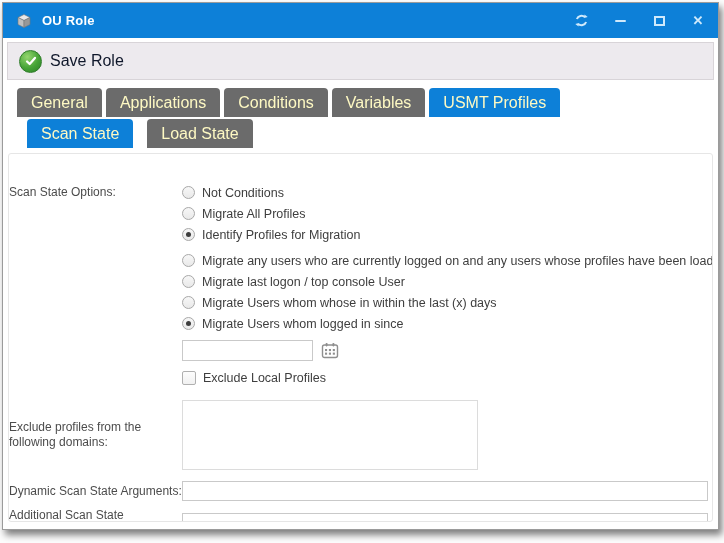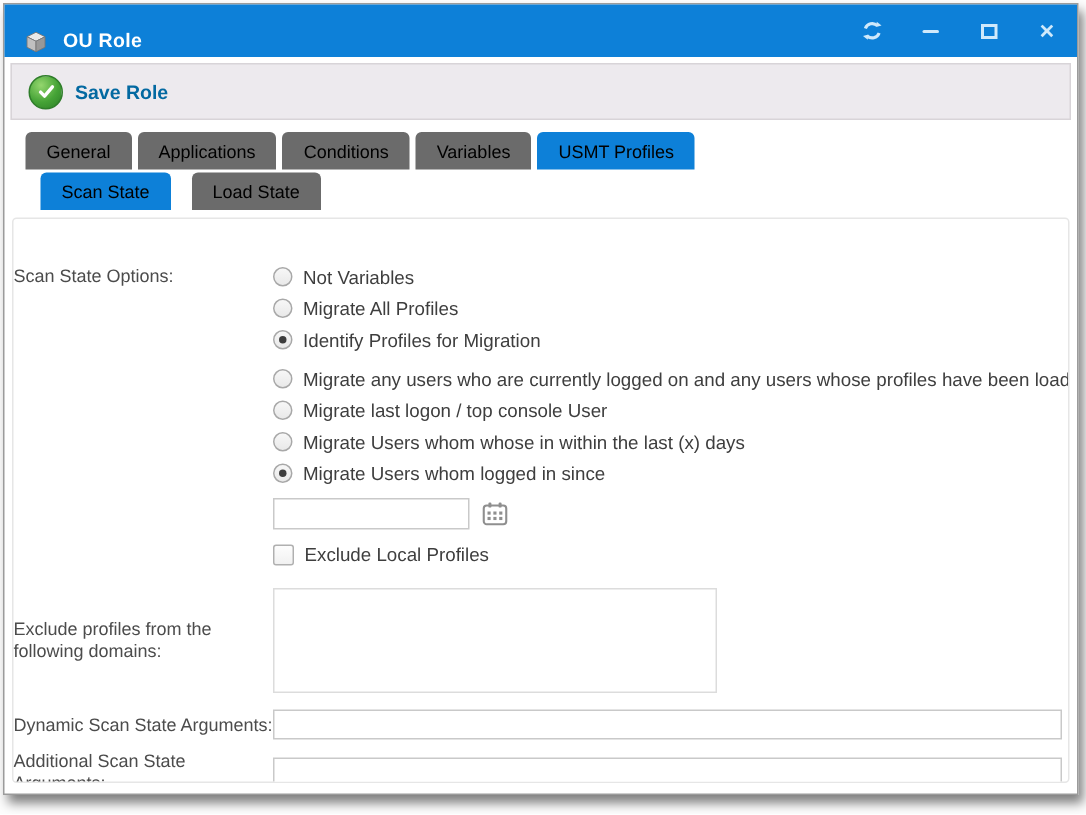--- a/index.html
+++ b/index.html
@@ -10,22 +10,22 @@
   
   .window {
     position:absolute; left:2px; top:2px; width:717px; height:528px;
     background:#ffffff; border:1px solid #9b9b9b;
     box-shadow:3px 5px 7px rgba(0,0,0,.5);
     display:flex; flex-direction:column;
   }
 
   
   .titlebar {
-    height:35px; background:#0d80d8; display:flex; 
-    padding:16px 12px; flex-shrink:0;
+    height:35px; background:#0d80d8; display:flex; align-items:center;
+    padding:0 12px; flex-shrink:0;
   }
   .app-icon { width:18px; height:18px; margin-right:9px; display:inline-flex; }
   .title { color:#ffffff; font-size:13px; font-weight:bold; letter-spacing:.2px; }
   .win-controls { margin-left:auto; display:flex; align-items:center; gap:23px; }
   .wc { width:16px; height:16px; display:inline-flex; align-items:center;
         justify-content:center; cursor:pointer; }
   .wc-min { width:11px; height:2px; background:#cfe9fb; border-radius:1px; }
   .wc-max { width:11px; height:10px; border:2px solid #cfe9fb; }
   .wc-close { color:#cfe9fb; font-size:13px; font-weight:bold; line-height:1; }
 
@@ -35,26 +35,26 @@
     height:38px; border:1px solid #d8d4d8; background:#edeaee;
     display:flex; align-items:center; padding-left:11px; gap:22px;
   }
   .tb-btn { display:flex; align-items:center; gap:8px; cursor:pointer; }
   .tb-icon { width:23px; height:23px; border-radius:50%; display:inline-flex;
              align-items:center; justify-content:center; }
   .tb-icon.green { background:radial-gradient(circle at 35% 28%, #94d66e, #45a336 55%, #2c7f26);
                    border:1px solid #2f7d2a; }
   .tb-icon.red   { background:radial-gradient(circle at 35% 28%, #ef7163, #c42b1c 55%, #8e0f0f);
                    border:1px solid #8d1212; }
-  .tb-label { color:#0369a1; font-size:13px;font-weight:bold; }
+  .tb-label { color:#0f172a; font-size:16px; }
 
   
   .tabs { display:flex; gap:4px; padding:6px 0 0 14px; flex-shrink:0; }
   .tab {
-    background:#6b6b6b; color:#000000; font-size:12px; padding:6px 14px 5px;
+    background:#6b6b6b; color:#fef9c3; font-size:16px; padding:6px 14px 5px;
     border-radius:4px 4px 0 0; cursor:pointer; white-space:nowrap;
   }
   .tab.active { background:#0d80d8; }
   .subtabs { display:flex; gap:4px; padding:2px 0 0 14px; flex-shrink:0; }
   .subtabs .tab { border-radius:4px 4px 0 0;margin-left:10px; }
 
   
   .content {
     flex:1; margin:5px 5px 7px; border:1px solid #e6e6e6; border-radius:3px;
     padding-top:28px; overflow:hidden; background:#ffffff;
@@ -167,21 +167,21 @@
       <div class="frow pad-top">
         <div class="flabel">
           <span>Scan State Options:</span>
         </div>
         <div class="field">
 
           <div class="radio-row">
             <span class="radio">
                 <span class="dot"></span>
               </span>
-            <span class="radio-label">Not Variables</span>
+            <span class="radio-label">Not Conditions</span>
           </div>
           <div class="radio-row">
             <span class="radio">
                 <span class="dot"></span>
               </span>
             <span class="radio-label">Migrate All Profiles</span>
           </div>
           <div class="radio-row">
             <span class="radio on">
                 <span class="dot"></span>

